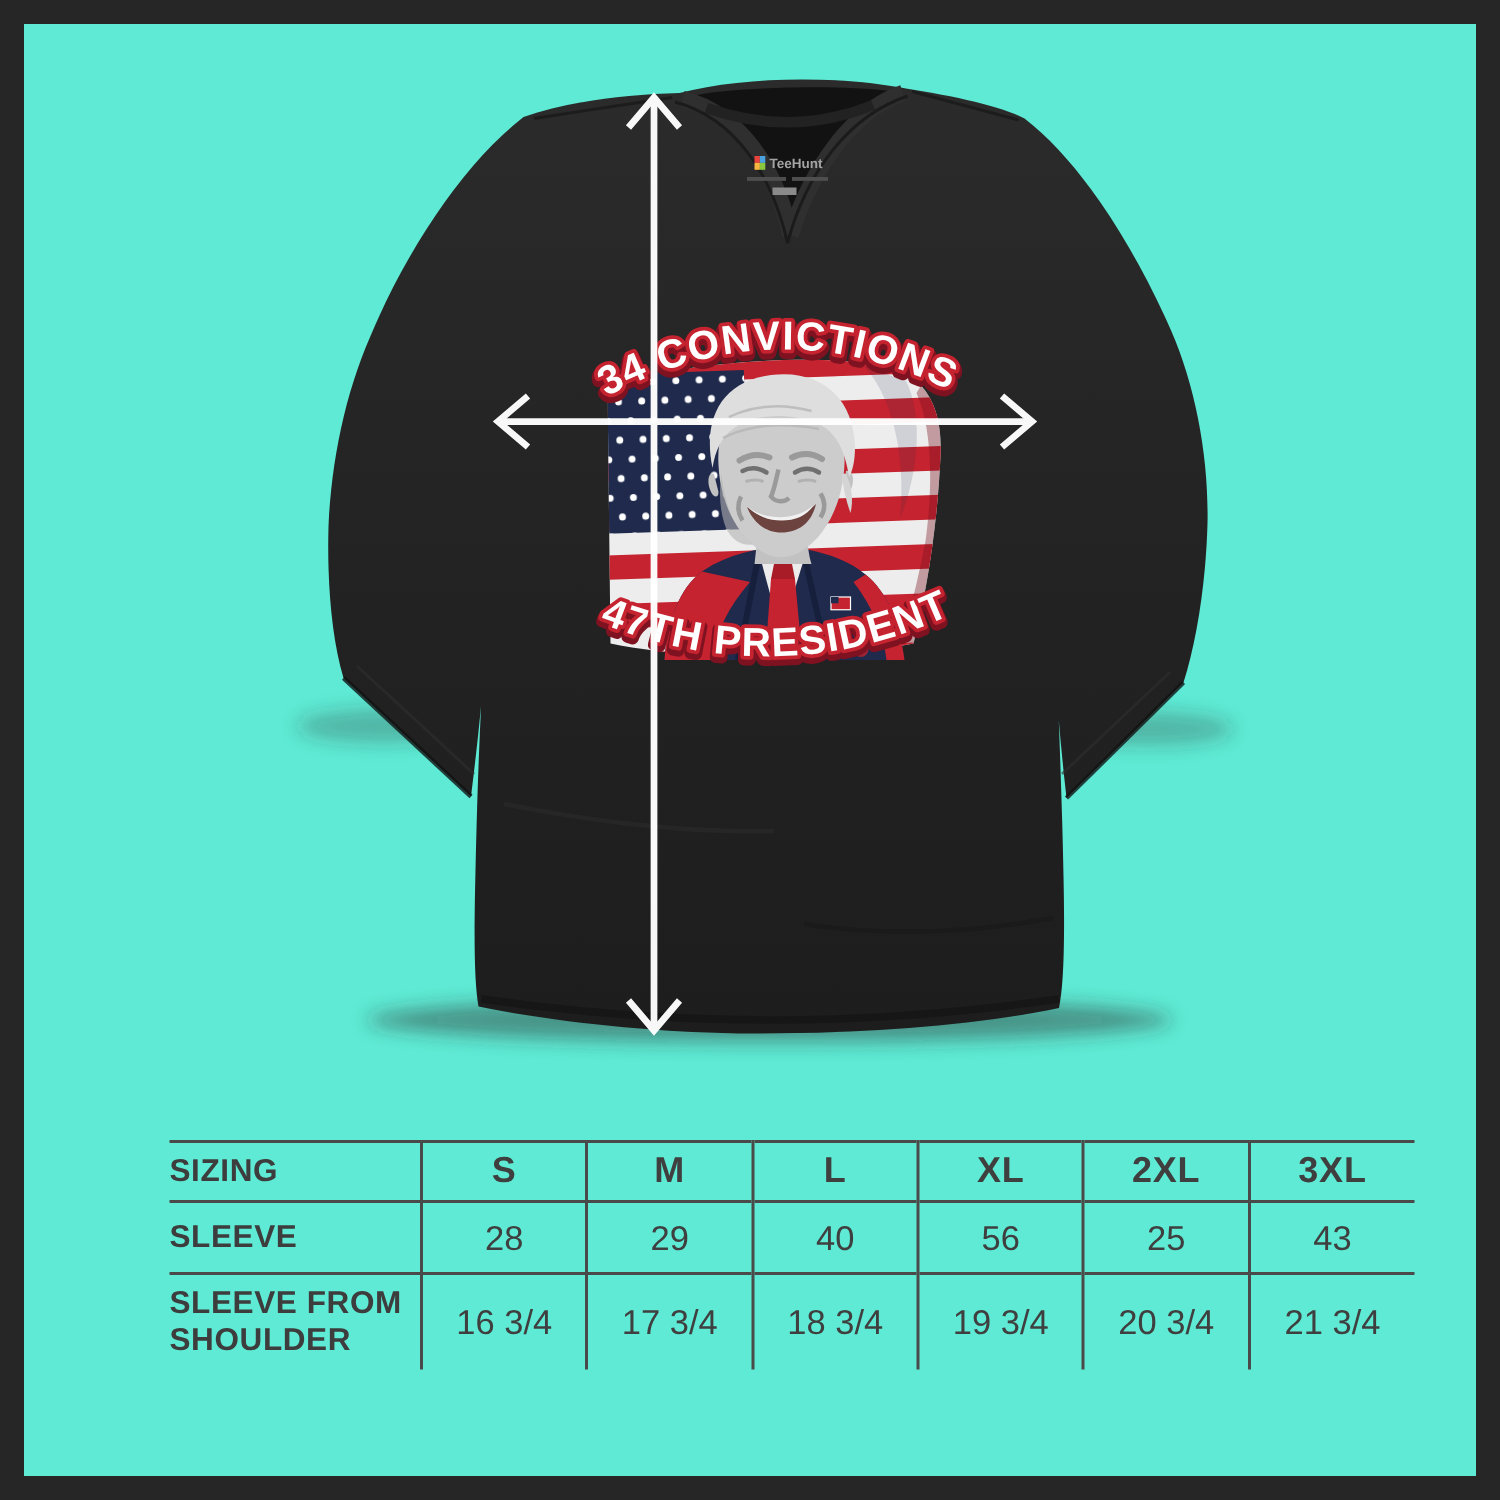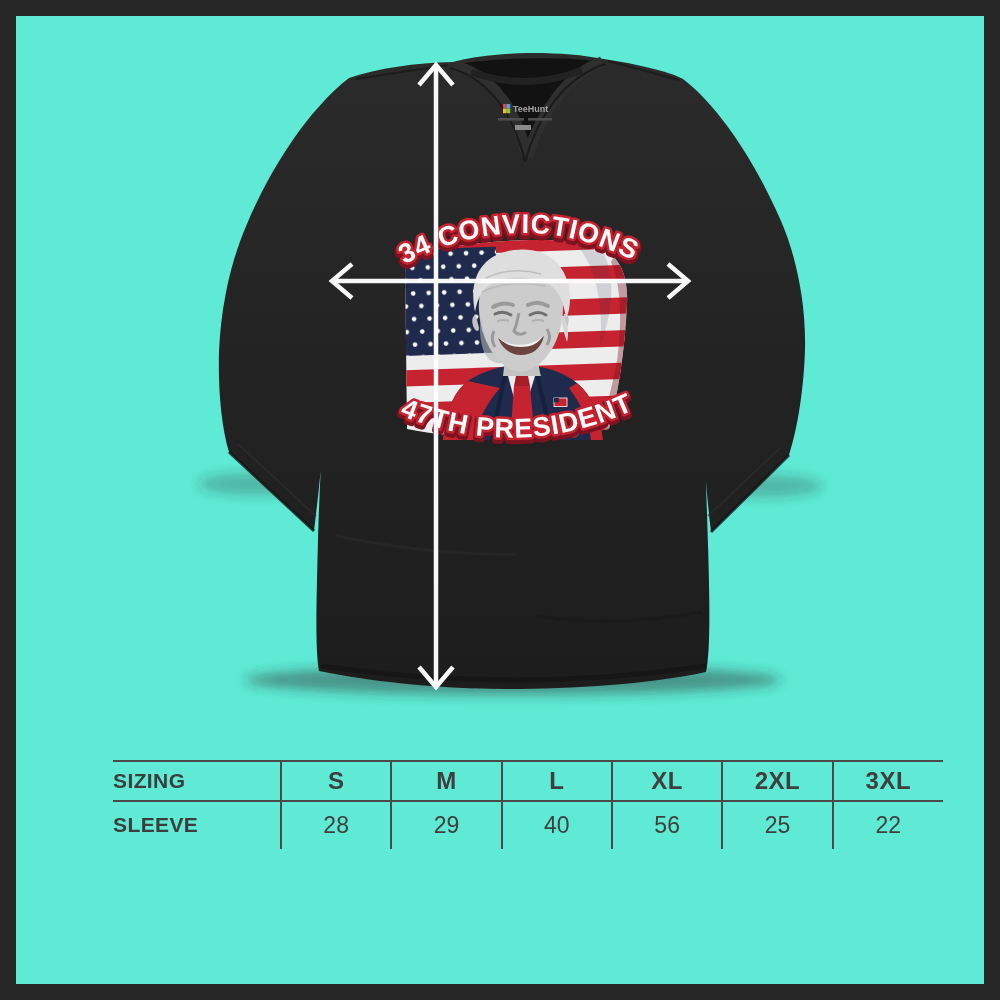--- a/index.html
+++ b/index.html
@@ -237,17 +237,26 @@
         <th class="col-h">2XL</th>
         <th class="col-h">3XL</th>
       </tr>
       <tr class="r-length">
         <td class="lbl">SLEEVE</td>
         <td class="val">28</td>
         <td class="val">29</td>
         <td class="val">40</td>
         <td class="val">56</td>
         <td class="val">25</td>
-        <td class="val">22</td>
+        <td class="val">43</td>
+      </tr>
+      <tr class="r-sleeve">
+        <td class="lbl">SLEEVE FROM SHOULDER</td>
+        <td class="val">16 3/4</td>
+        <td class="val">17 3/4</td>
+        <td class="val">18 3/4</td>
+        <td class="val">19 3/4</td>
+        <td class="val">20 3/4</td>
+        <td class="val">21 3/4</td>
       </tr>
     </tbody>
   </table>
 </div>
 
 </body></html>

